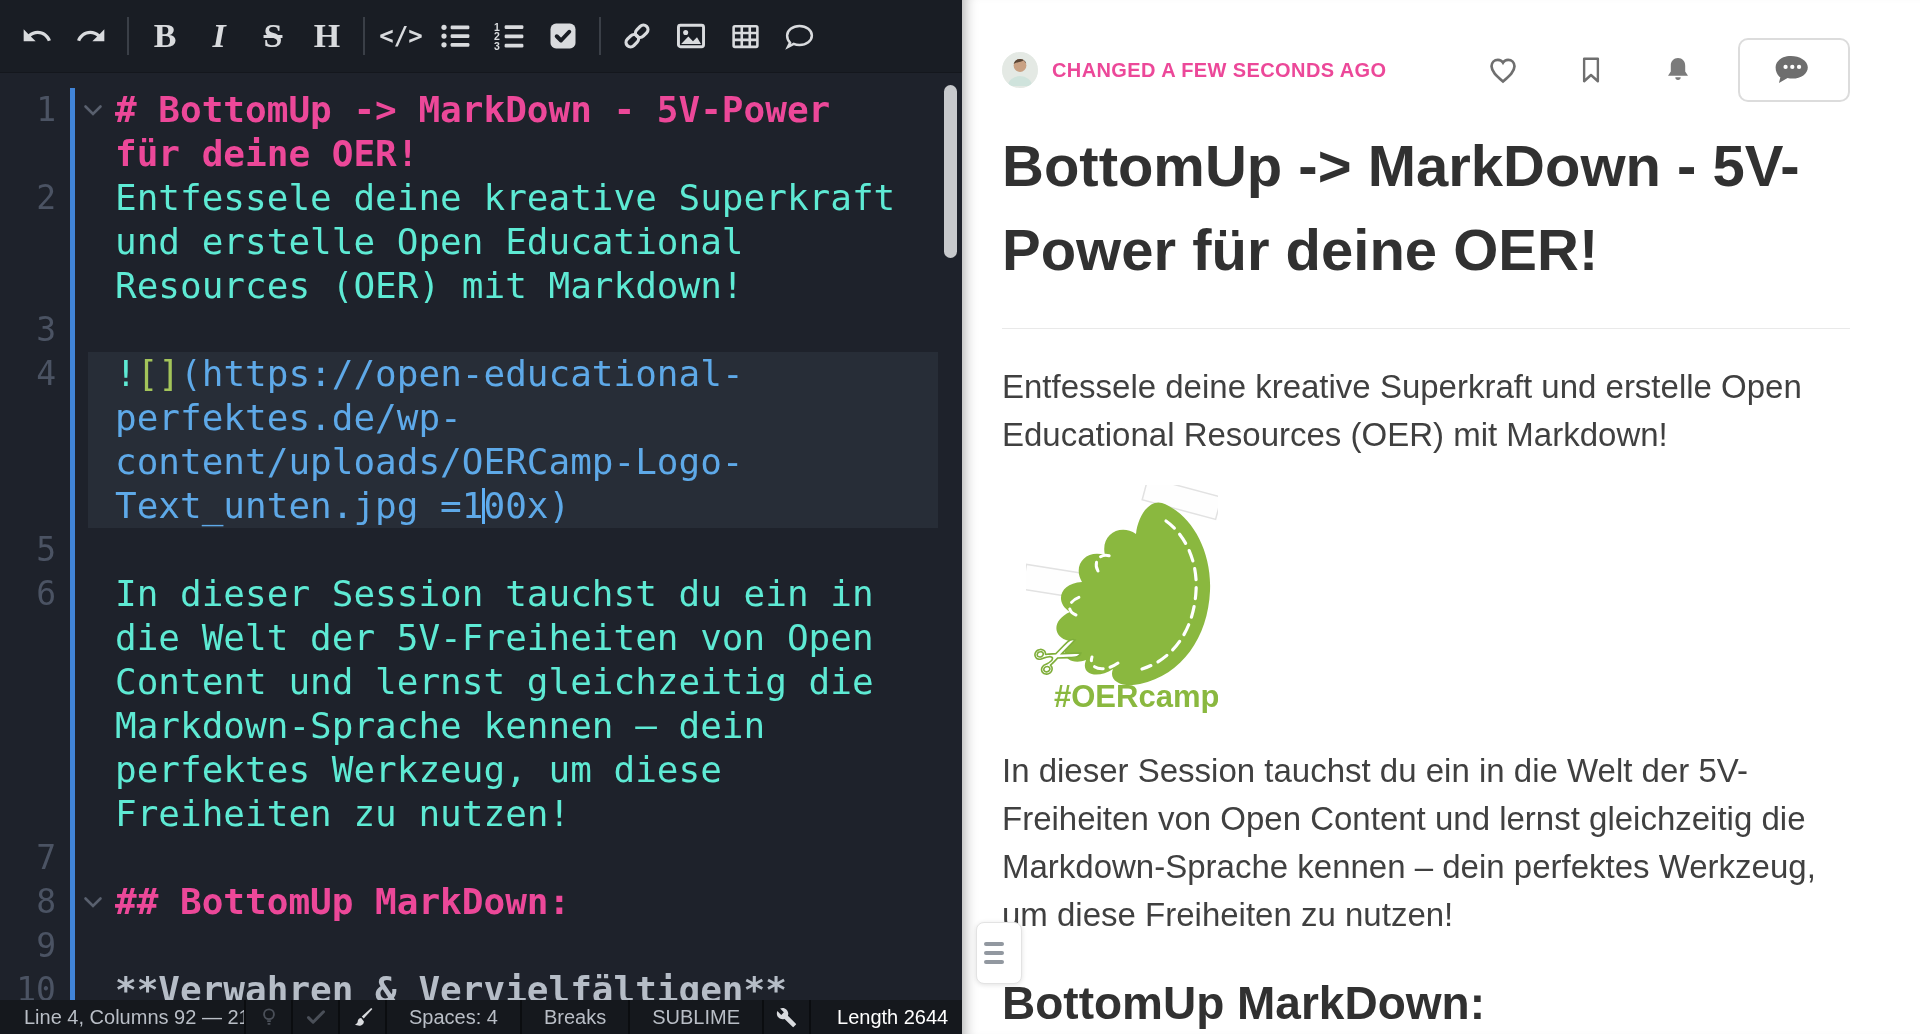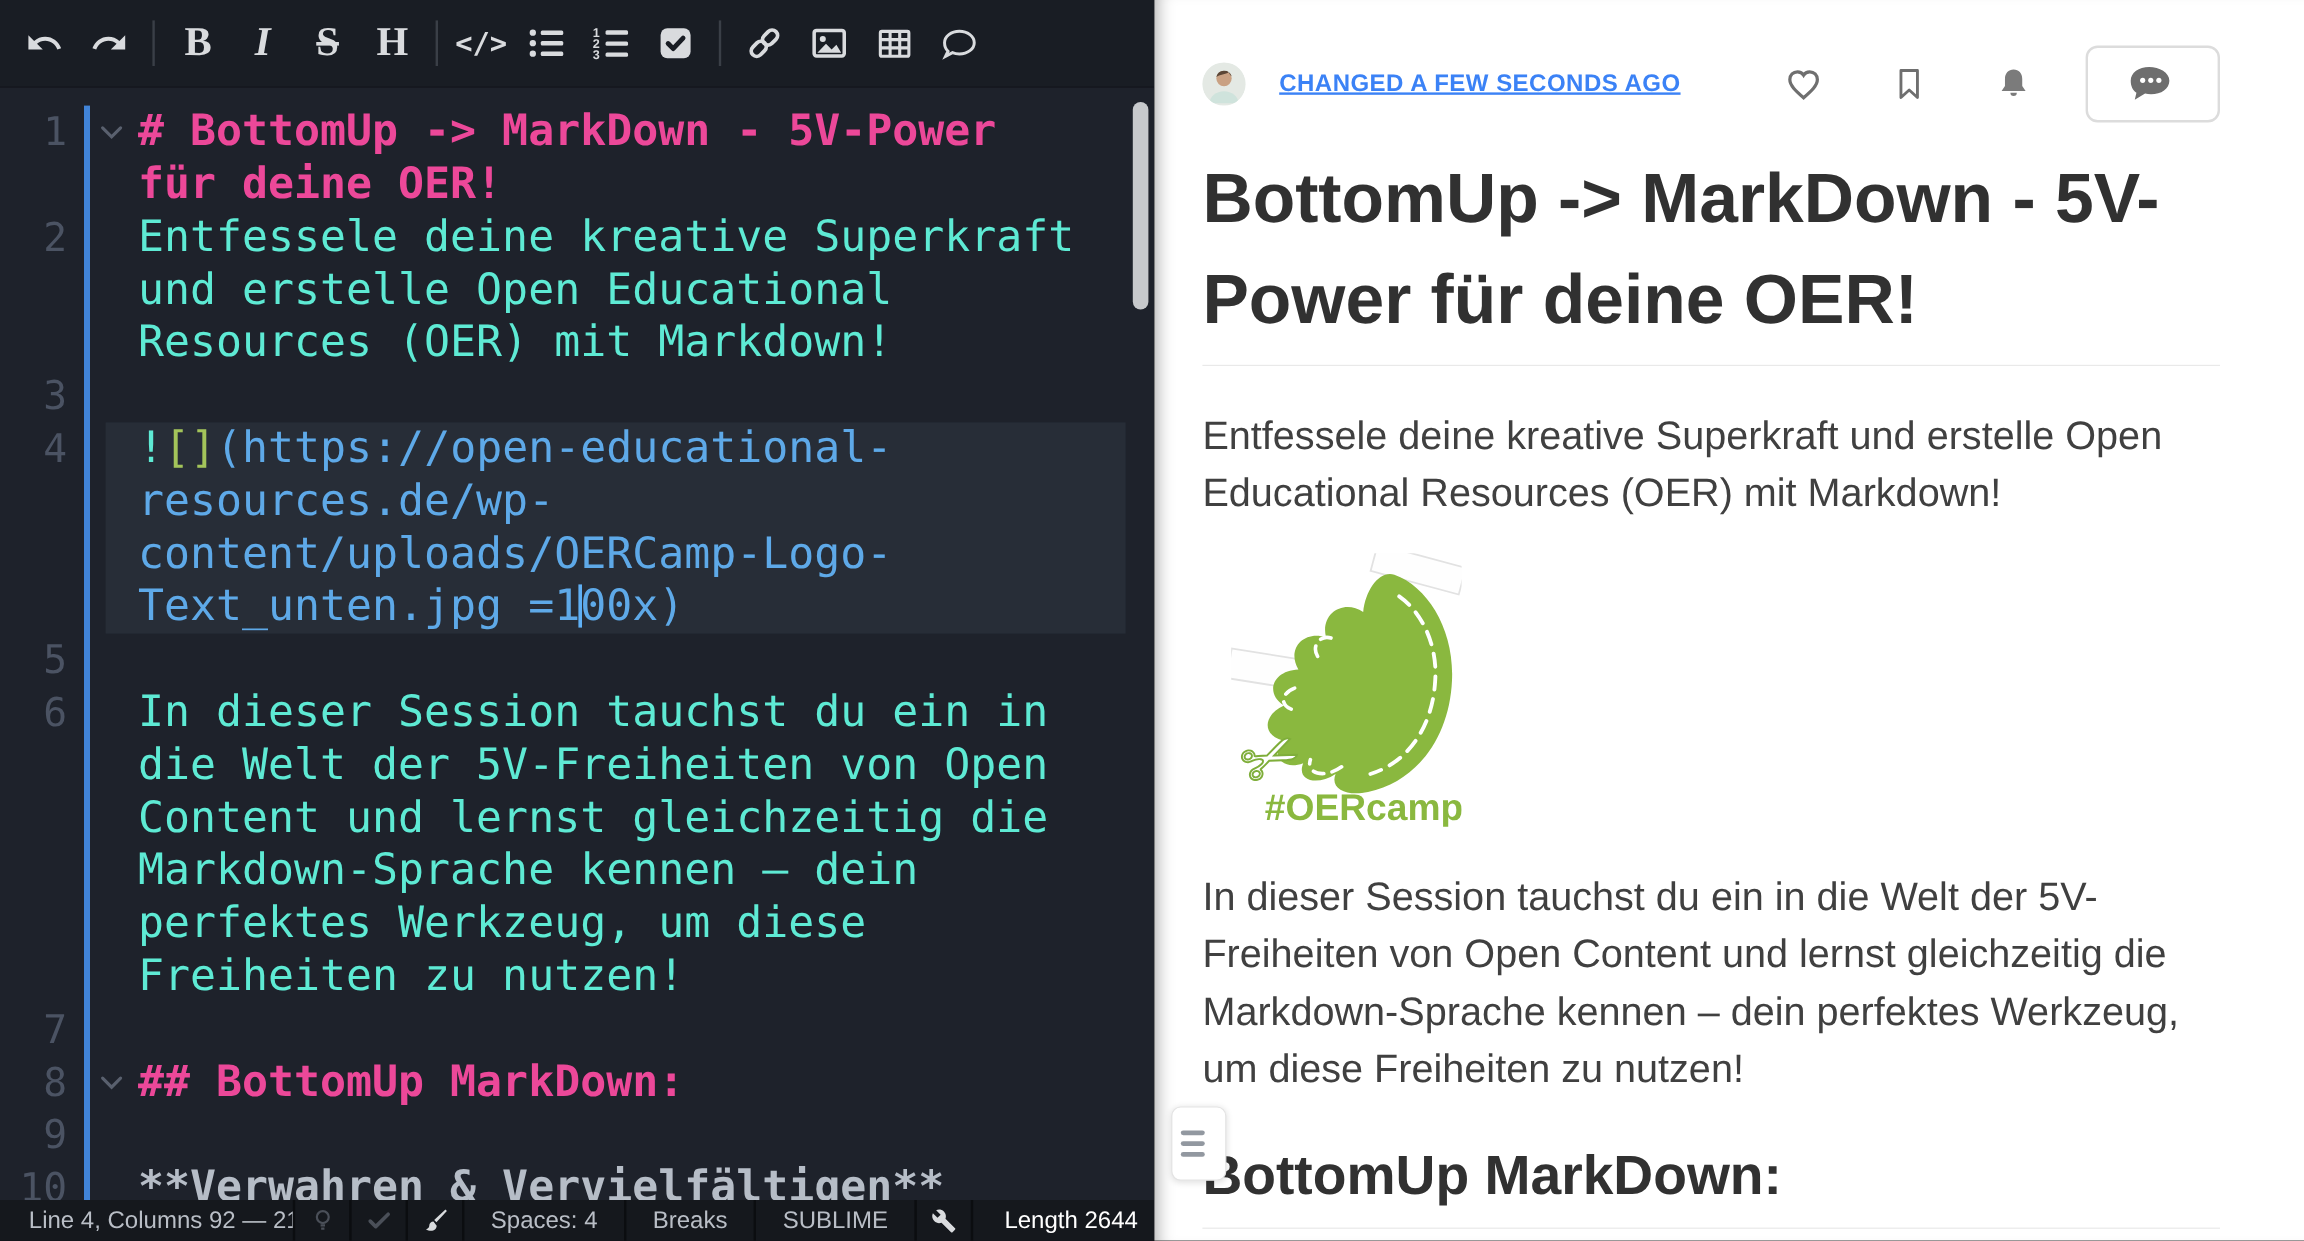--- a/index.html
+++ b/index.html
@@ -39,25 +39,25 @@
   .st-pos{width:246px;padding-left:24px;flex:none;}
   .st-icon{width:47px;justify-content:center;flex:none;}
   .st-text{padding:0 22px;flex:none;}
   .st-length{border-right:none;color:#ffffff;flex:1;padding-left:26px;}
 
   
   .preview-pane{flex:1;background:#ffffff;position:relative;box-shadow:inset 14px 0 14px -12px rgba(0,0,0,.35);color:#333;}
   .pv-inner{padding:38px 70px 0 40px;}
   .pv-header{display:flex;align-items:center;}
   .avatar{width:36px;height:36px;border-radius:50%;overflow:hidden;flex:none;background:#e8eee9;}
-  .changed{margin-left:28px;color:#3b82f6;font-size:20px;letter-spacing:.4px;font-weight:bold;text-decoration:underline;}
+  .changed{margin-left:14px;color:#ec4899;font-size:20px;letter-spacing:.4px;font-weight:bold;}
   .pv-actions{margin-left:auto;display:flex;align-items:center;}
   .act-icon{margin-left:56px;color:#6f6f6f;cursor:pointer;display:flex;align-items:center;}
   .comment-btn{margin-left:44px;width:108px;height:60px;border:2px solid #dcdcdc;border-radius:10px;display:flex;align-items:center;justify-content:center;cursor:pointer;background:#fff;}
-  .pv-h1{margin:22px 0 0 0;font-size:58px;line-height:84px;font-weight:bold;color:#313131;padding-bottom:12px;border-bottom:1px solid #e9e9e9;}
+  .pv-h1{margin:22px 0 0 0;font-size:58px;line-height:84px;font-weight:bold;color:#313131;padding-bottom:36px;border-bottom:1px solid #e9e9e9;}
   .pv-p{margin:34px 0 0 0;font-size:33px;line-height:48px;color:#404040;}
   .pv-logo{margin:26px 0 0 24px;display:block;}
   .pv-h2{margin:36px 0 0 0;font-size:46px;line-height:56px;font-weight:bold;color:#313131;padding-bottom:16px;border-bottom:1px solid #e9e9e9;}
   .toc-handle{position:absolute;left:14px;top:922px;width:46px;height:62px;background:#fff;border:1px solid #e3e3e3;border-radius:8px;box-shadow:0 1px 5px rgba(0,0,0,.12);display:flex;flex-direction:column;justify-content:center;gap:5px;padding-left:7px;box-sizing:border-box;cursor:pointer;}
   .toc-handle span{width:20px;height:4px;border-radius:2px;background:#9298a0;}
 </style>
 </head>
 <body>
 
 <div class="app">
@@ -182,21 +182,21 @@
             <div class="fold"></div>
             <div class="rows">
               <div class="row"></div>
             </div>
           </div>
           <div class="ed-line active">
             <div class="gut">4</div>
             <div class="fold"></div>
             <div class="rows">
               <div class="row"><span class="md-plain">!</span><span class="md-bracket">[]</span><span class="md-url">(https://open-educational-</span></div>
-              <div class="row"><span class="md-url">resources.de/wp-</span></div>
+              <div class="row"><span class="md-url">perfektes.de/wp-</span></div>
               <div class="row"><span class="md-url">content/uploads/OERCamp-Logo-</span></div>
               <div class="row"><span class="md-url">Text_unten.jpg =1</span><span class="caret"></span><span class="md-url">00x)</span></div>
             </div>
           </div>
           <div class="ed-line">
             <div class="gut">5</div>
             <div class="fold"></div>
             <div class="rows">
               <div class="row"></div>
             </div>

